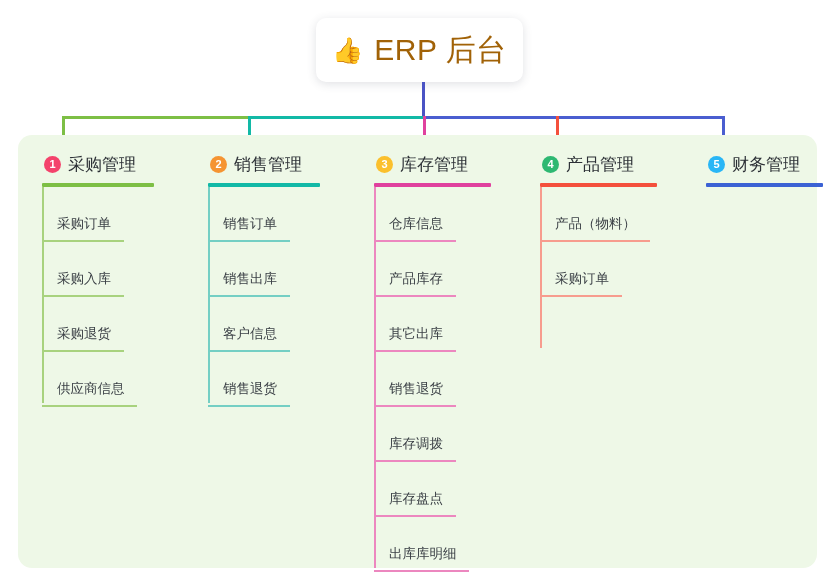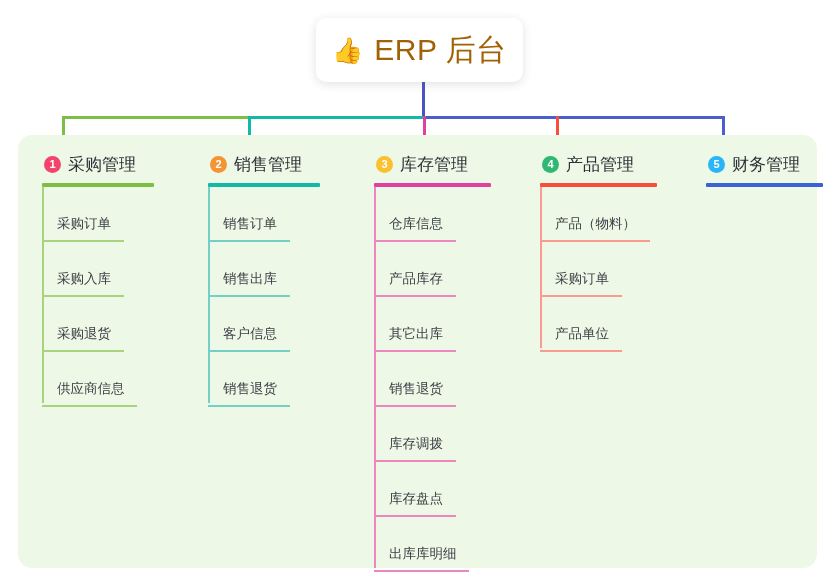--- a/index.html
+++ b/index.html
@@ -250,24 +250,20 @@
       <div class="leaves">
         <div class="leaf-stem" style="height: 161px; background: rgb(247, 156, 142);"></div>
         <div class="leaf">
           <span class="leaf-text">产品（物料）</span>
           <div class="leaf-rule" style="width: 110px; background: rgb(247, 156, 142);"></div>
         </div>
         <div class="leaf">
           <span class="leaf-text">采购订单</span>
           <div class="leaf-rule" style="width: 82px; background: rgb(247, 156, 142);"></div>
         </div>
-        <div class="leaf">
-          <span class="leaf-text">产品单位</span>
-          <div class="leaf-rule" style="width: 82px; background: rgb(247, 156, 142);"></div>
-        </div>
       </div>
     </div>
     <div class="column" style="left: 688px; top: 14px;">
       <div class="col-head">
         <span class="badge" style="background: rgb(41, 182, 246);">5</span>
         <span class="col-title">财务管理</span>
       </div>
       <div class="col-underline" style="width: 117px; background: rgb(59, 98, 212);"></div>
     </div>
   </div>

